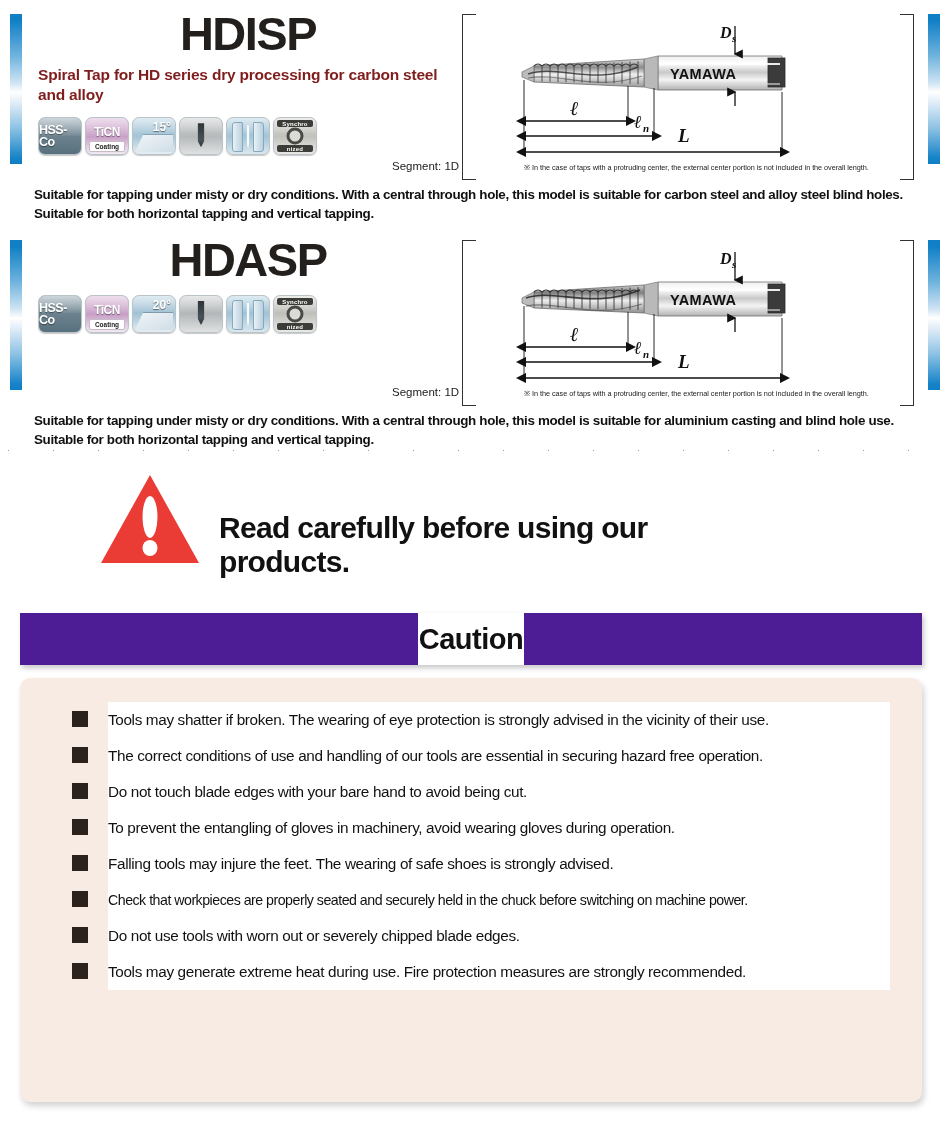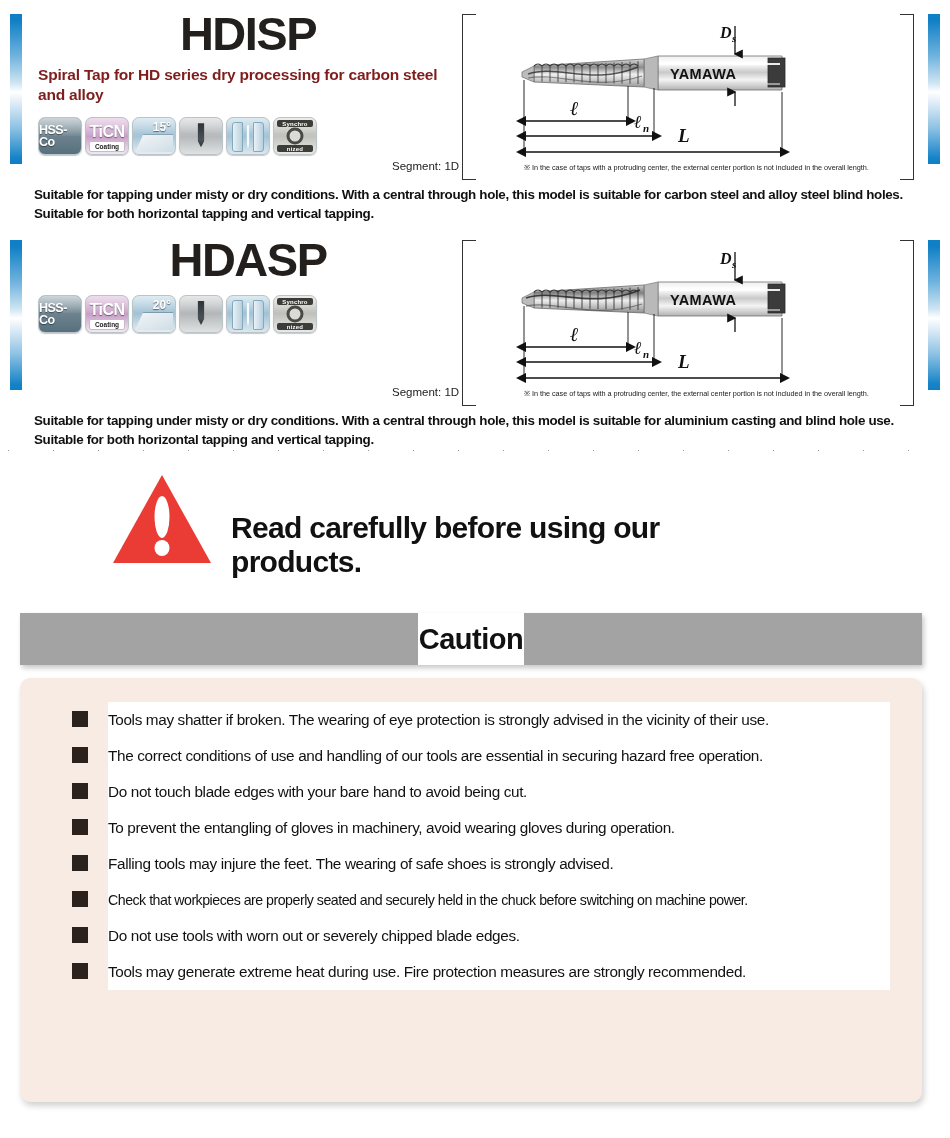--- a/index.html
+++ b/index.html
@@ -52,21 +52,21 @@
   .b-ang  { background: linear-gradient(to bottom,#b9d3e2,#9dbfd3 45%,#e6eef3); }
   .b-blind{ background: linear-gradient(to bottom,#c9cccd,#b0b4b6 45%,#dfe1e2); }
   .b-thru { background: linear-gradient(to bottom,#b6d2e0,#9cc0d4 45%,#dbe8ef); }
   .b-syn  { background: linear-gradient(to bottom,#d6d6d2,#bdbdb8 45%,#e9e9e6); }
 
   .badge-txt {
     position: relative; z-index: 2; color: #fff; font-weight: 700;
     text-shadow: 0 1px 1px rgba(0,0,0,.45); line-height: 1;
   }
   .t-hss  { font-size: 12.5px; letter-spacing: -0.5px; }
-  .t-ticn { font-size: 16px; letter-spacing: -0.5px; margin-bottom: 8px; }
+  .t-ticn { font-size: 12px; letter-spacing: -0.5px; margin-bottom: 8px; }
   .ticn-cap {
     position: absolute; left: 3px; right: 3px; bottom: 2.5px; z-index: 3;
     background: #fff; color: #222; font-size: 6.5px; font-weight: 700;
     text-align: center; border-radius: 2px; padding: 1px 0; text-shadow: none;
     border: 1px solid #c7bcc6;
   }
   .ang-deg {
     position: absolute; right: 4px; top: 2px; z-index: 3; color: #fff;
     font-size: 12px; font-weight: 700; text-shadow: 0 1px 1px rgba(0,0,0,.5);
   }
@@ -130,31 +130,31 @@
   }
 
   
   .divider {
     position: absolute; left: 8px; right: 8px; top: 450px; height: 1px;
     background-image: linear-gradient(to right,#9a9a9a 1.5px, transparent 1.5px);
     background-size: 45px 1px; background-repeat: repeat-x;
   }
 
   
-  .warn-row { position: absolute; left: 0; top: 472px; width: 752px; height: 110px; margin-left: 12px; }
+  .warn-row { position: absolute; left: 0; top: 472px; width: 752px; height: 110px; }
   .warn-tri { position: absolute; left: 98px; top: 0; }
   .warn-text {
     position: absolute; left: 219px; top: 39px;
     font-size: 30px; font-weight: 700; color: #111; letter-spacing: -0.7px;
   }
 
   
   .caution-bar {
     position: absolute; left: 20px; top: 613px; width: 902px; height: 52px;
-    background: #a3a3a3; box-shadow: 2px 3px 5px rgba(0,0,0,.22);
+    background: #4c1d95; box-shadow: 2px 3px 5px rgba(0,0,0,.22);
   }
   .caution-chip {
     position: absolute; left: 50%; top: 0; transform: translateX(-50%);
     width: 106px; height: 52px; background: #fff;
     display: flex; align-items: center; justify-content: center;
   }
   .caution-chip span { font-size: 29px; font-weight: 700; color: #111; letter-spacing: -0.5px; }
 
   
   .caution-box {

